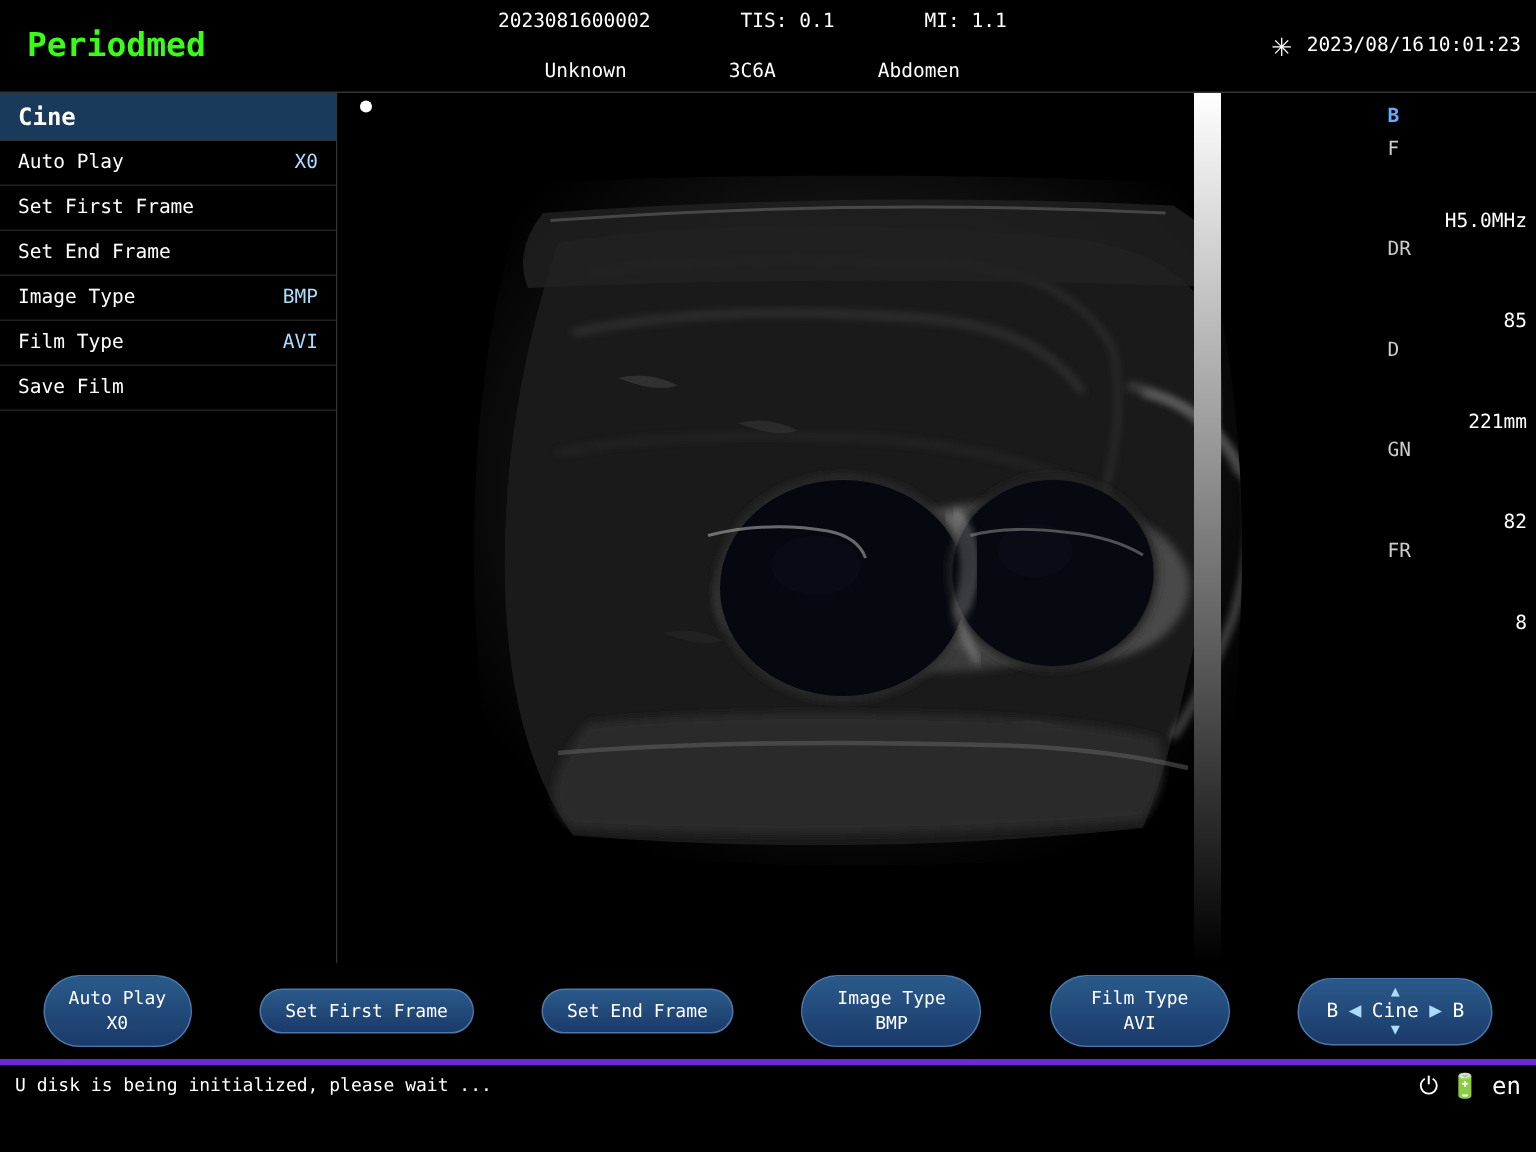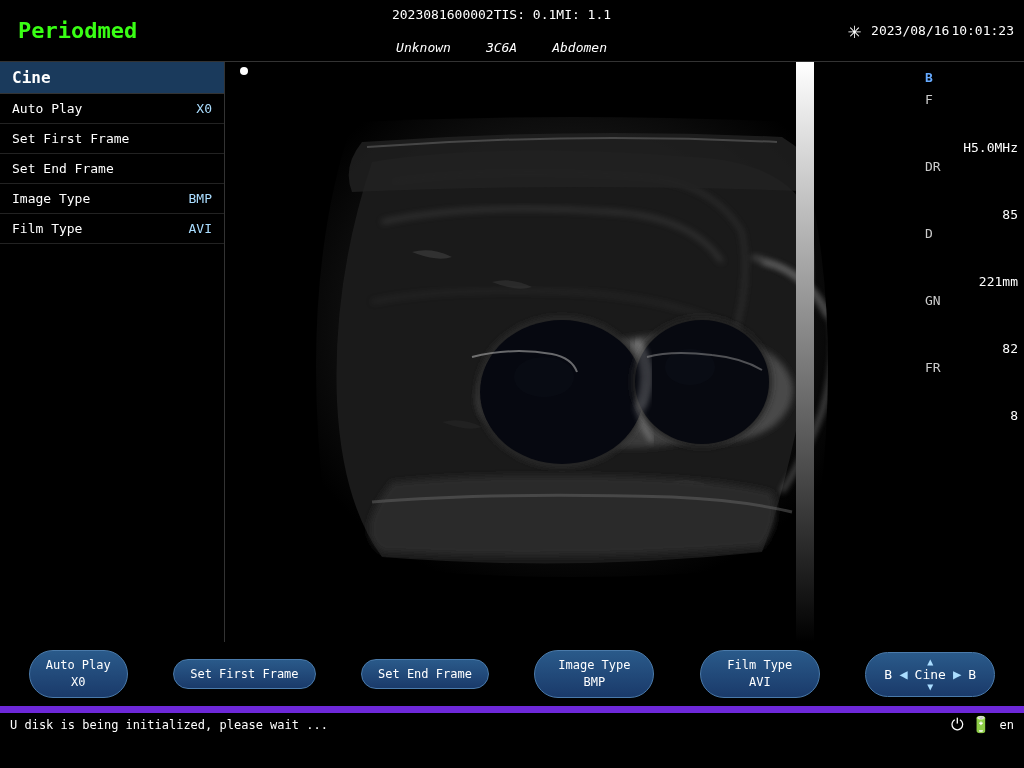--- a/index.html
+++ b/index.html
@@ -38,26 +38,26 @@
     .header-center {
       display: flex;
       flex-direction: column;
       align-items: center;
       flex: 1;
       font-size: 13px;
       color: #fff;
     }
     .header-center .row1 {
       display: flex;
+      gap: 60px;
       margin-bottom: 18px;
     }
     .header-center .row2 {
       display: flex;
-      gap: 35px;
-      font-style: italic;
+      gap: 68px;
     }
     .header-right {
       display: flex;
       flex-direction: row;
       align-items: flex-end;
       font-size: 13px;
       color: #fff;
       gap: 2px;
     }
     .snowflake-icon {
@@ -242,37 +242,37 @@
 
     
     #status-bar {
       width: 100%;
       height: 30px;
       background: #000;
       display: flex;
       align-items: center;
       justify-content: space-between;
       padding: 0 10px;
-      border-top: 7px solid #6d28d9;
+      border-top: 4px solid #6d28d9;
       font-size: 12px;
       color: #fff;
     }
     .status-right {
       display: flex;
       align-items: center;
       gap: 8px;
     }
     .usb-icon {
       font-size: 16px;
     }
     .battery-icon {
       font-size: 16px;
     }
     .lang-label {
-      font-size: 12px;
+      font-size: 16px;
     }
   </style>
 </head>
 <body>
 
 <div id="header">
   <div id="logo">
     <span>Periodmed</span>
   </div>
   <div class="header-center">
@@ -308,20 +308,23 @@
     <div class="menu-item">
       <span>Set End Frame</span>
     </div>
     <div class="menu-item">
       <span>Image Type</span>
       <span class="value">BMP</span>
     </div>
     <div class="menu-item">
       <span>Film Type</span>
       <span class="value">AVI</span>
+    </div>
+    <div class="menu-item">
+      <span>Save Film</span>
     </div>
   </div>
 
   <div id="image-area">
     <div class="dot-indicator"></div>
     <div class="ultrasound-container">
       <svg class="us-image" viewBox="0 0 560 480" xmlns="http://www.w3.org/2000/svg">
         <defs>
           <radialGradient id="bg-grad" cx="50%" cy="45%" r="60%">
             <stop offset="0%" stop-color="#333"></stop>

